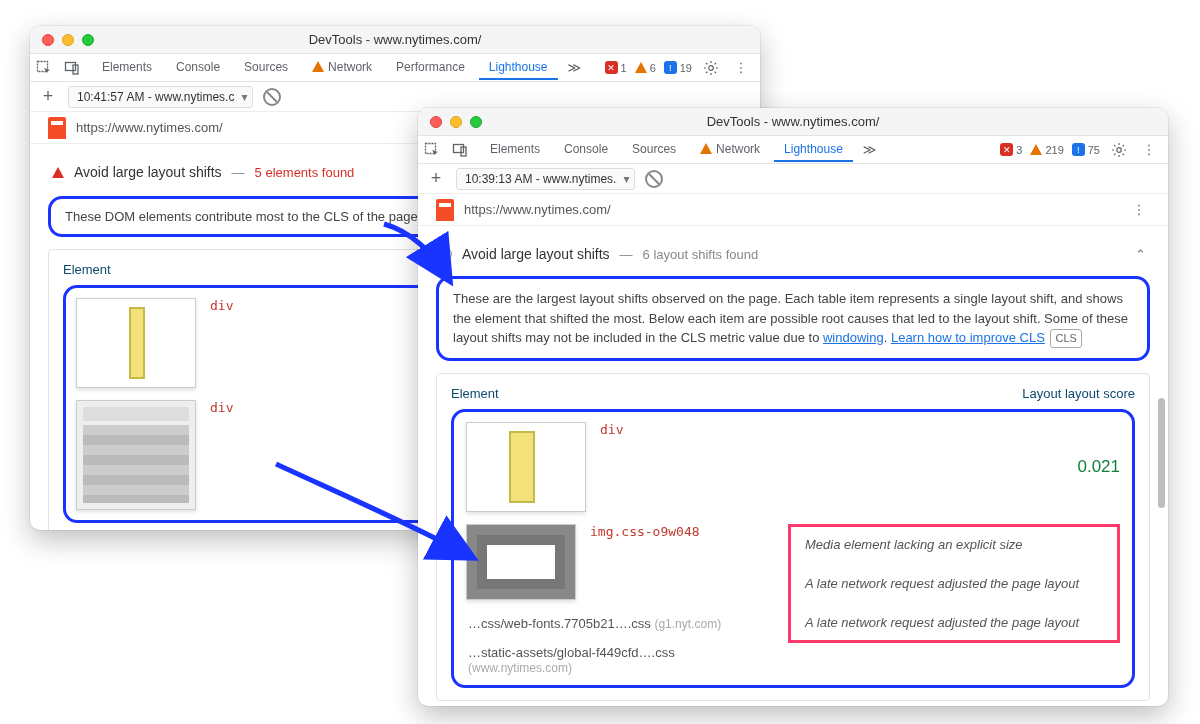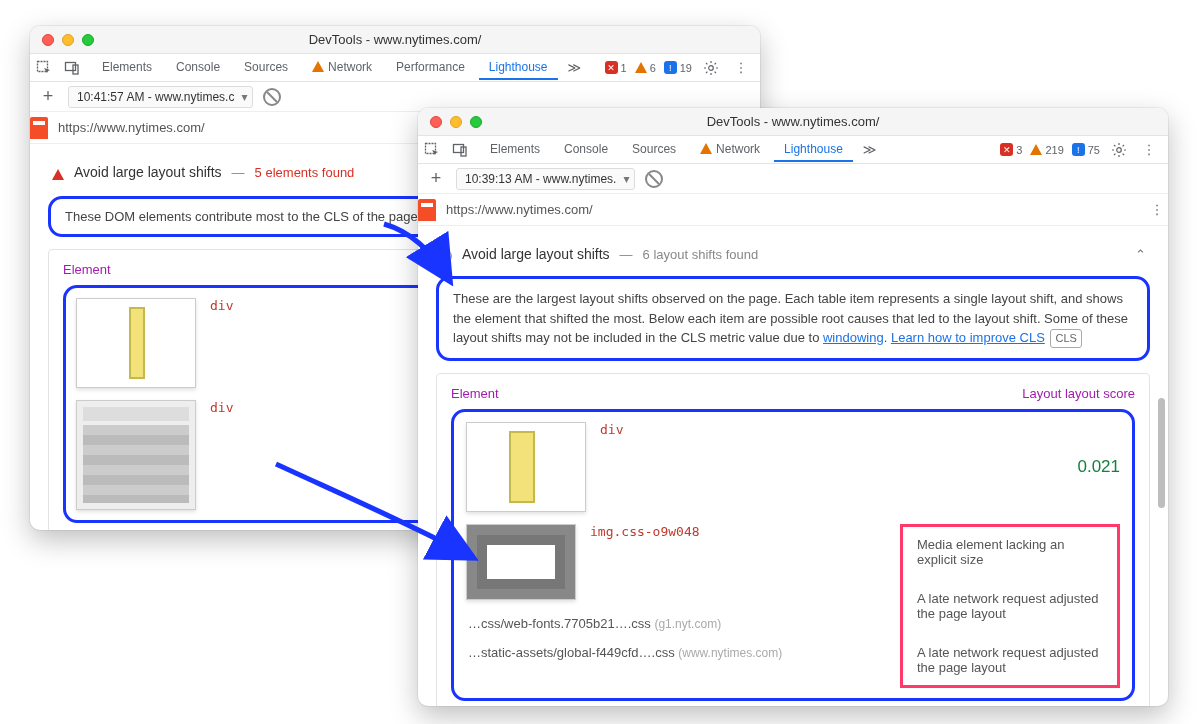--- a/index.html
+++ b/index.html
@@ -95,36 +95,36 @@
     width:18px; height:18px; border-radius:50%; border:2px solid #888;
     position:relative;
   }
   .no-circle::after {
     content:""; position:absolute; width:100%; height:2px; background:#888;
     top:50%; left:0; transform:translateY(-50%) rotate(45deg);
   }
 
   
   .url-row {
-    height:32px; display:flex; align-items:center; padding:0 0; gap:10px;
+    height:32px; display:flex; align-items:center; padding:0 18px; gap:10px;
     border-bottom:1px solid #eee; color:#555;
   }
   .lighthouse-icon {
     width:18px; height:22px; background:#f44d27; border-radius:2px 2px 0 0;
     position:relative;
   }
   .lighthouse-icon::before {
     content:""; position:absolute; top:4px; left:3px; right:3px; height:4px; background:#fff;
   }
   .url-row .dots { margin-left:auto; }
 
   
   .content { padding: 10px 18px 18px 18px; overflow:auto; height:calc(100% - 118px); }
 
-  .audit-head { display:flex; align-items:flex-end; gap:10px; padding:10px 4px; }
+  .audit-head { display:flex; align-items:center; gap:10px; padding:10px 4px; }
   .audit-tri {
     width:0;height:0; border-left:6px solid transparent; border-right:6px solid transparent;
     border-bottom:11px solid #d93025;
   }
   .audit-circ { width:12px; height:12px; border-radius:50%; border:1.5px solid #999; }
   .audit-title { font-size:14px; color:#333; }
   .audit-sub { color:#d93025; font-size:13px; }
   .audit-sub.gray { color:#888; }
   .audit-head .chev { margin-left:auto; color:#777; }
 
@@ -137,21 +137,21 @@
   .link { color:#1a73e8; text-decoration:underline; }
   .badge-inline {
     display:inline-block; border:1px solid #aaa; border-radius:3px;
     padding:0 4px; font-size:11px; color:#666; margin-left:2px;
   }
 
   .panel {
     border:1px solid #e3e3e3; border-radius:4px; margin-top:12px; padding:12px 14px;
     background:#fff;
   }
-  .panel-head-row { display:flex; justify-content:space-between; color:#a21caf; font-size:13px; margin-bottom:8px; }
+  .panel-head-row { display:flex; justify-content:space-between; color:#0c4a6e; font-size:13px; margin-bottom:8px; }
 
   .thumb-row { display:flex; align-items:flex-start; gap:14px; margin-bottom:12px; }
   .thumb {
     width:120px; height:90px; background:#fff; border:1px solid #ccc;
     box-shadow:0 2px 4px rgba(0,0,0,.12);
     position:relative;
   }
   .thumb .band {
     position:absolute; top:8px; bottom:8px; left:52px; width:16px;
     background:#f3e27a; border:2px solid #c5b94a;
@@ -405,21 +405,21 @@
                 <span>…css/web-fonts.7705b21….css</span>
                 <span class="host">(g1.nyt.com)</span>
               </div>
               <div>
                 <span>…static-assets/global-f449cfd….css</span>
                 <span class="host">(www.nytimes.com)</span>
               </div>
             </div>
           </div>
 
-          <div class="callout-pink" style="width:220px;">
+          <div class="callout-pink" style="width:332px;font-style:italic;">
             <div class="right-notes">
               <div>Media element lacking an explicit size</div>
               <div>A late network request adjusted the page layout</div>
               <div>A late network request adjusted the page layout</div>
             </div>
           </div>
         </div>
 
       </div>
     </div>

